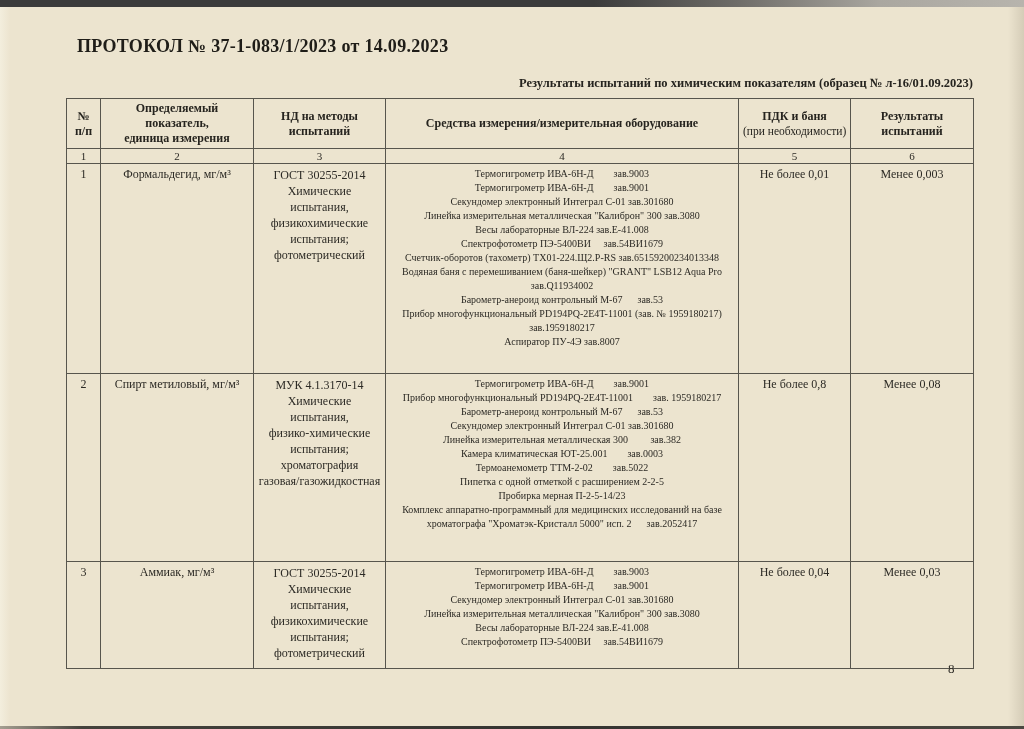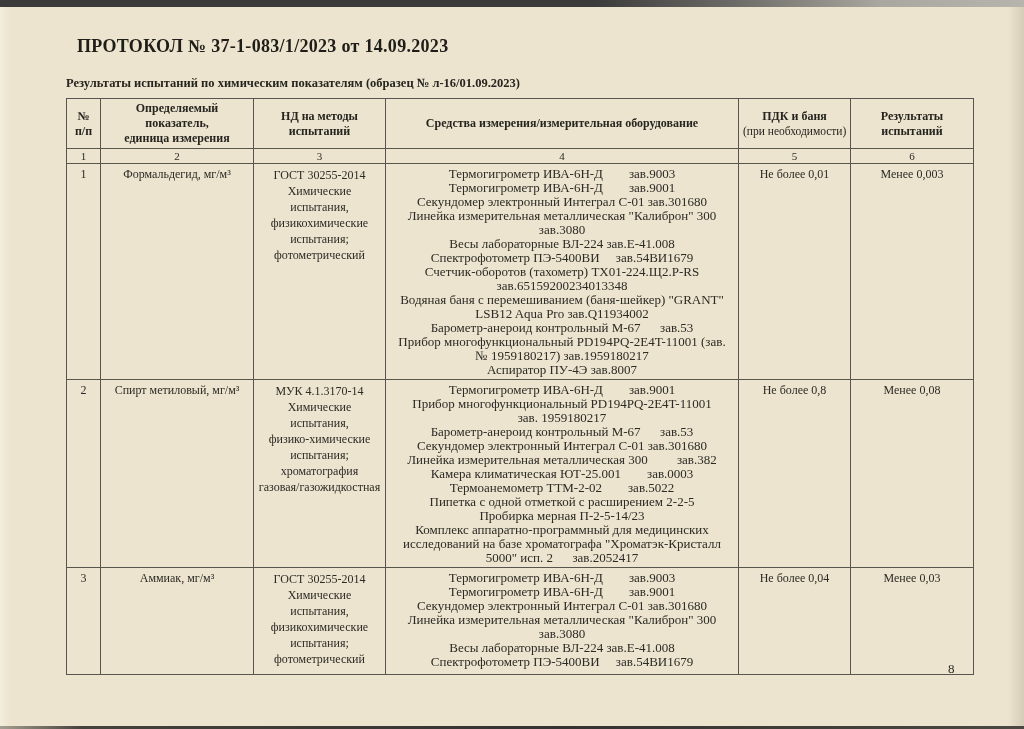--- a/index.html
+++ b/index.html
@@ -27,21 +27,21 @@
   .scan-shadow-right{
     position:absolute;top:7px;right:0;width:16px;bottom:3px;
     background:linear-gradient(90deg, rgba(90,80,60,0) 0%, rgba(90,80,60,0.16) 100%);
   }
   .doc-title{
     position:absolute;left:77px;top:36px;
     font-size:18px;font-weight:bold;color:#1f1d18;letter-spacing:0.3px;
     white-space:nowrap;
   }
   .doc-subtitle{
-    position:absolute;left:66px;top:76px;width:907px;text-align:left;
+    position:absolute;left:66px;top:76px;width:907px;text-align:right;
     font-size:12.5px;font-weight:bold;color:#26241f;
   }
   table.doc-table{
     position:absolute;left:66px;top:98px;width:907px;
     border-collapse:collapse;table-layout:fixed;color:#2c2a25;
   }
   .doc-table th,.doc-table td{
     border:1px solid #57554d;
     padding:2px 4px;
     font-size:12px;
@@ -58,21 +58,21 @@
   }
   .doc-table tbody td{
     vertical-align:top;text-align:center;padding-top:3px;
   }
   .doc-table tbody tr.r0{height:210px;}
   .doc-table tbody tr.r1{height:188px;}
   .doc-table tbody tr.r2{height:107px;}
   td.td-method{white-space:pre-line;line-height:16px;}
   td.td-equip{padding-left:6px;padding-right:6px;}
   .equip-line{
-    white-space:pre-wrap;line-height:14px;font-size:13px;text-align:center;
+    white-space:pre-wrap;line-height:14px;font-size:10px;text-align:center;
   }
   .page-number{
     position:absolute;left:948px;top:661px;font-size:13px;color:#2c2a25;
   }
 </style>
 </head>
 <body>
 
 <div class="paper"></div>
 <div class="paper-edge-left"></div>

